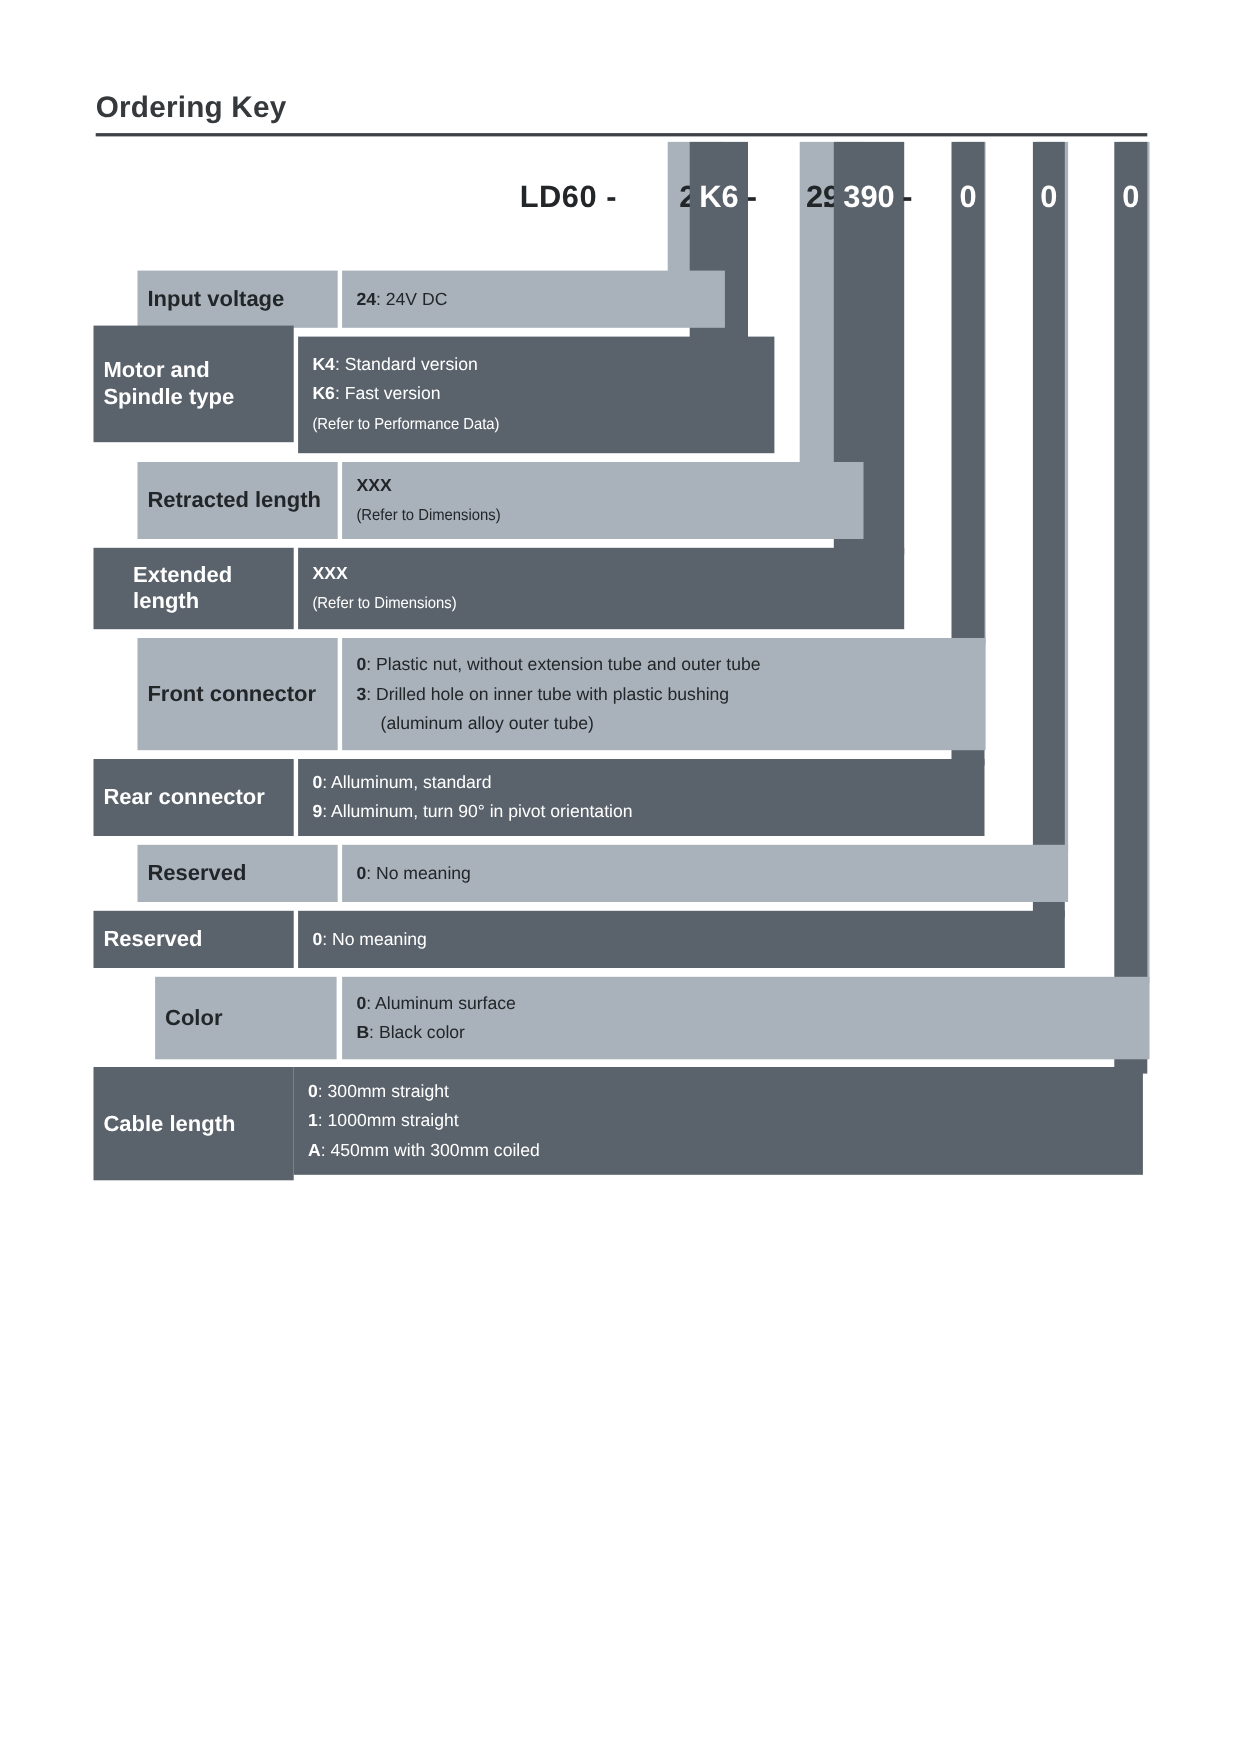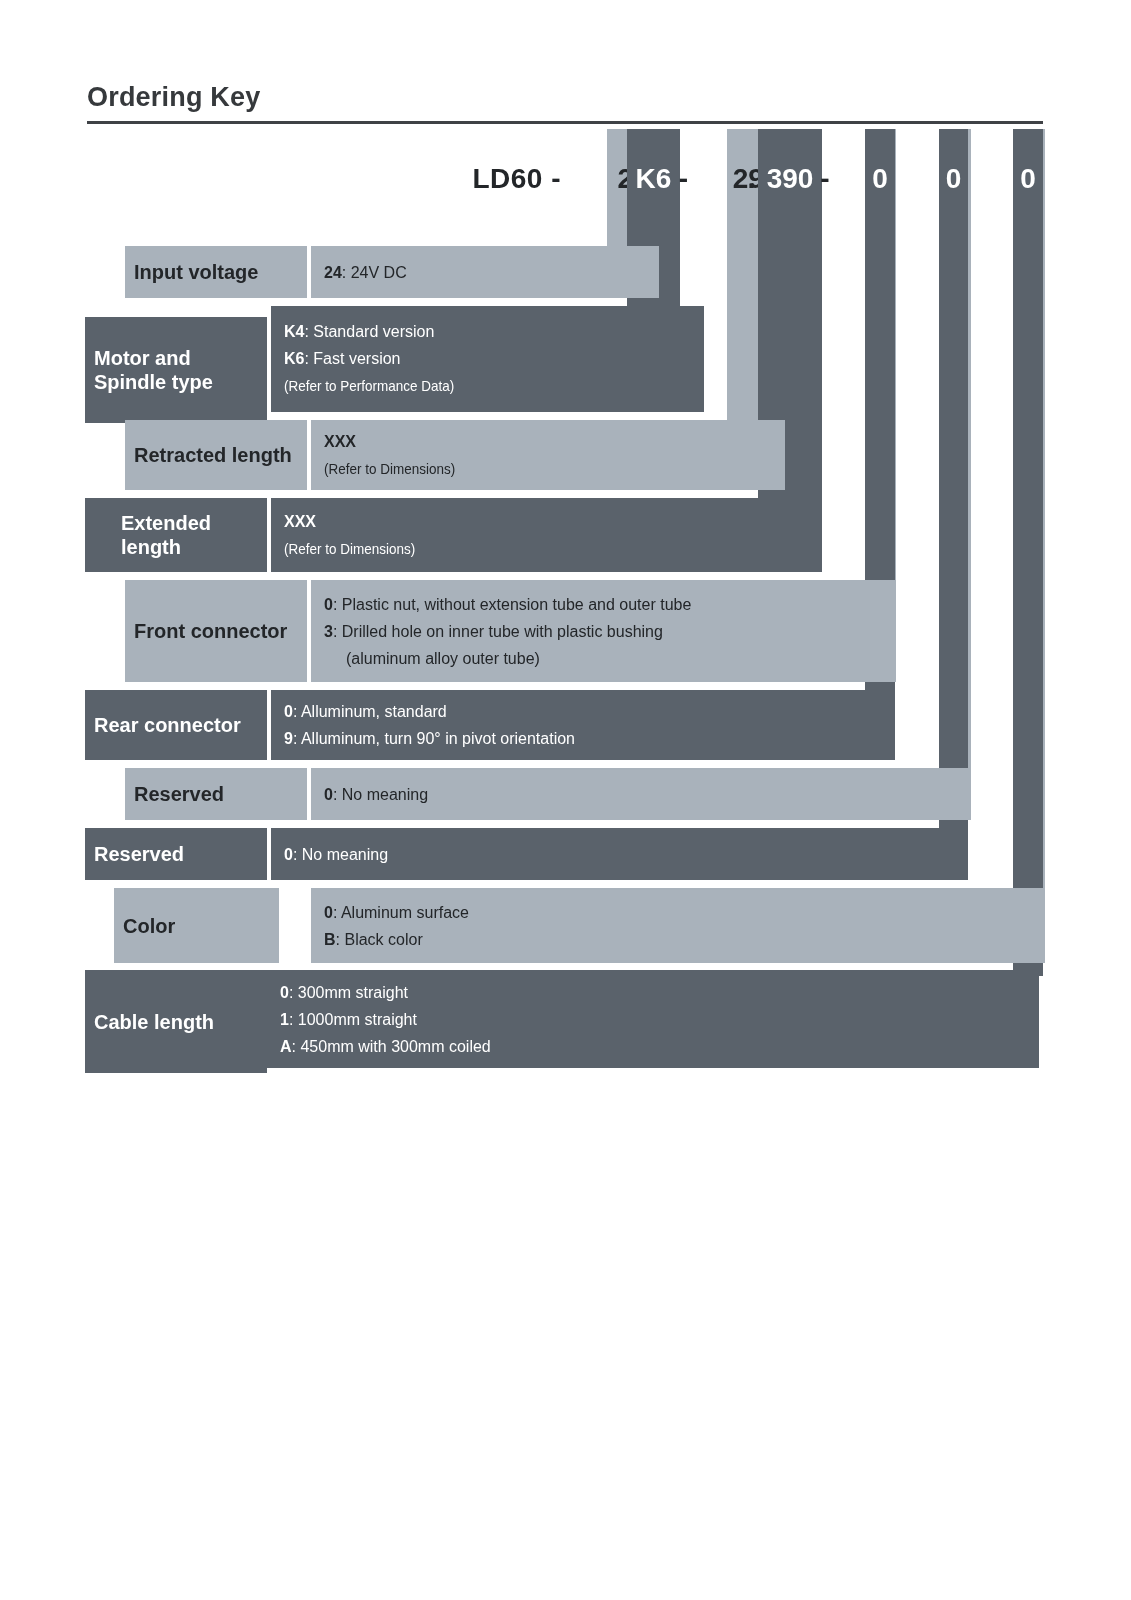--- a/index.html
+++ b/index.html
@@ -82,21 +82,21 @@
     <div class="bar tone-light" style="left: 977px; top: 129px; width: 28px; height: 765px;">
       <span class="seg-text">B</span>
     </div>
     <div class="bar tone-dark" style="left: 1013px; top: 129px; width: 30px; height: 847px;">
       <span class="seg-text">0</span>
     </div>
     <div class="row-label tone-light" style="top: 246px; height: 52px; width: 182px; left: 85px;">Input voltage</div>
     <div class="row-desc tone-light" style="top: 246px; height: 52px; left: 271px; width: 348px;">
       <div class="line"><span class="b">24</span><span class="t">: 24V DC</span></div>
     </div>
-    <div class="row-label tone-dark" style="top: 317px; height: 106px; width: 182px; left: 85px;">Motor and
+    <div class="row-label tone-dark" style="top: 296px; height: 106px; width: 182px; left: 85px;">Motor and
 Spindle type</div>
     <div class="row-desc tone-dark" style="top: 306px; height: 106px; left: 271px; width: 433px;">
       <div class="line"><span class="b">K4</span><span class="t">: Standard version</span></div>
       <div class="line"><span class="b">K6</span><span class="t">: Fast version</span></div>
       <div class="line"><span class="note-text">(Refer to Performance Data)</span></div>
     </div>
     <div class="row-label tone-light" style="top: 420px; height: 70px; width: 182px; left: 85px;">Retracted length</div>
     <div class="row-desc tone-light" style="top: 420px; height: 70px; left: 271px; width: 474px;">
       <div class="line"><span class="b">XXX</span></div>
       <div class="line"><span class="note-text">(Refer to Dimensions)</span></div>
@@ -118,21 +118,21 @@
       <div class="line"><span class="b">9</span><span class="t">: Alluminum, turn 90° in pivot orientation</span></div>
     </div>
     <div class="row-label tone-light" style="top: 768px; height: 52px; width: 182px; left: 85px;">Reserved</div>
     <div class="row-desc tone-light" style="top: 768px; height: 52px; left: 271px; width: 660px;">
       <div class="line"><span class="b">0</span><span class="t">: No meaning</span></div>
     </div>
     <div class="row-label tone-dark" style="top: 828px; height: 52px; width: 182px; left: 85px;">Reserved</div>
     <div class="row-desc tone-dark" style="top: 828px; height: 52px; left: 271px; width: 697px;">
       <div class="line"><span class="b">0</span><span class="t">: No meaning</span></div>
     </div>
-    <div class="row-label tone-light" style="top: 888px; height: 75px; width: 165px; left: 74px;">Color</div>
+    <div class="row-label tone-light" style="top: 888px; height: 75px; width: 165px; left: 101px;">Color</div>
     <div class="row-desc tone-light" style="top: 888px; height: 75px; left: 271px; width: 734px;">
       <div class="line"><span class="b">0</span><span class="t">: Aluminum surface</span></div>
       <div class="line"><span class="b">B</span><span class="t">: Black color</span></div>
     </div>
     <div class="row-label tone-dark" style="top: 970px; height: 103px; width: 182px; left: 85px;">Cable length</div>
     <div class="row-desc tone-dark" style="top: 970px; height: 98px; left: 267px; width: 772px;">
       <div class="line"><span class="b">0</span><span class="t">: 300mm straight</span></div>
       <div class="line"><span class="b">1</span><span class="t">: 1000mm straight</span></div>
       <div class="line"><span class="b">A</span><span class="t">: 450mm with 300mm coiled</span></div>
     </div>

